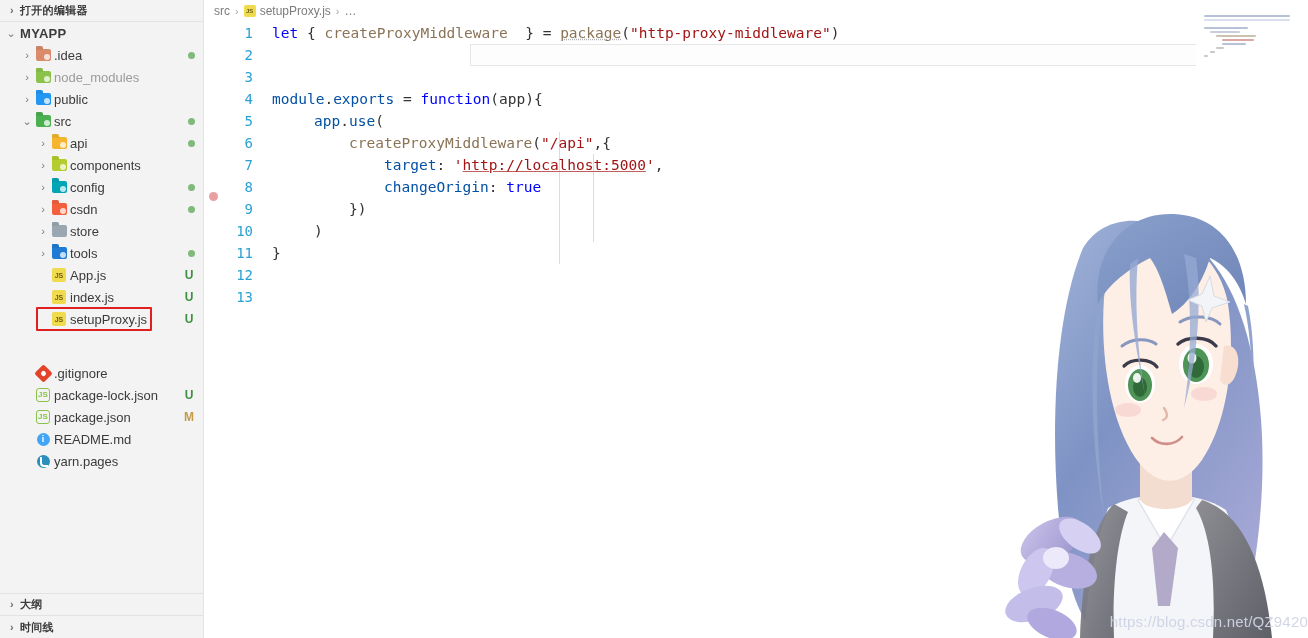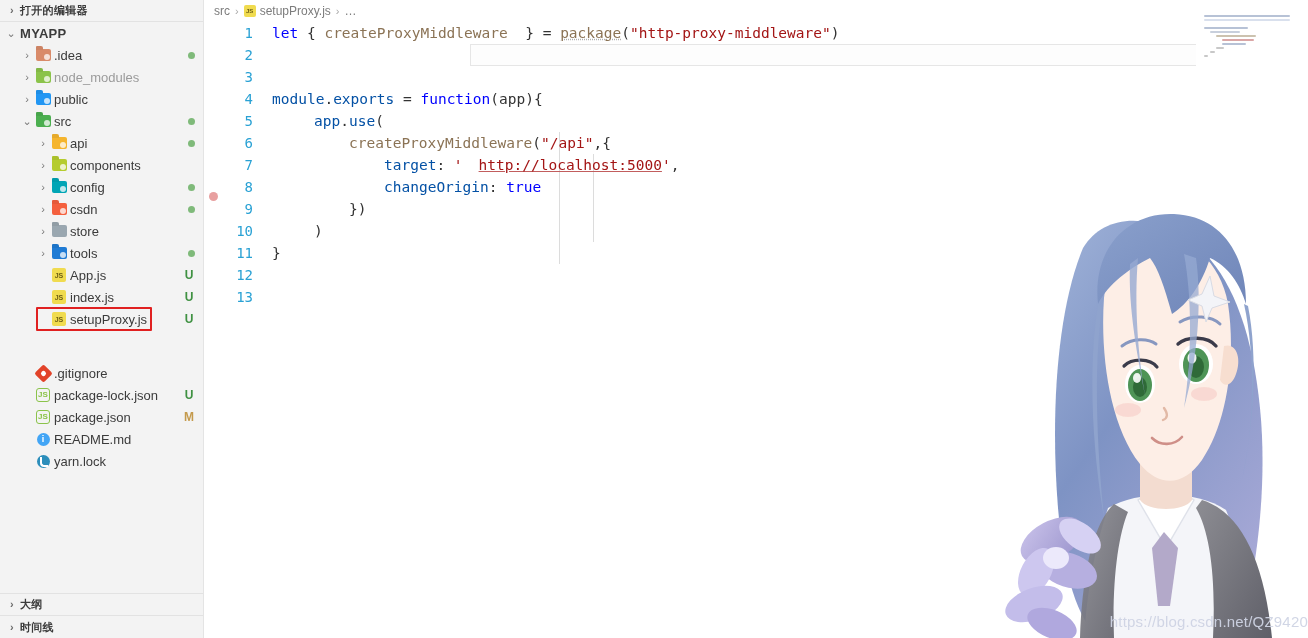--- a/index.html
+++ b/index.html
@@ -116,21 +116,21 @@
     position:absolute; left:266px; top:0; width:934px; height:22px;
     border:1px solid #e6e6e6; background:#fdfdfd; pointer-events:none;
   }
 
   
   .t-kw   { color:#0000ff; }
   .t-var  { color:#8b7355; }
   .t-str  { color:#a31515; }
   .t-prop { color:#0451a5; }
   .t-punct{ color:#333333; }
-  .t-link { color:#a31515; text-decoration:underline; text-decoration-color:#c25d5d;margin-left:16px; }
+  .t-link { color:#a31515; text-decoration:underline; text-decoration-color:#c25d5d; }
   .t-squiggle { text-decoration:underline; text-decoration-style:dotted; text-decoration-color:#b0b0b0; }
 
   .indent-guide{
     position:absolute; width:1px; background:#dcdcdc; top:0;
   }
 
   
   .minimap{ position:absolute; right:0; top:0; width:112px; height:638px; background:#fff; overflow:hidden; }
   .mm-line{ position:absolute; height:2px; border-radius:1px; opacity:.55; }
 
@@ -293,21 +293,21 @@
             <span class="ficon">
               <span class="info-ic">i</span>
             </span>
             <span class="lbl">README.md</span>
           </div>
           <div class="row" style="padding-left: 20px;">
             <span class="twisty"></span>
             <span class="ficon">
               <span class="yarn-ic"></span>
             </span>
-            <span class="lbl">yarn.lock</span>
+            <span class="lbl">yarn.pages</span>
           </div>
         </div>
     </div>
 
     <div class="side-bottom">
       <div class="side-section-header">
         <span class="chev">›</span>
         <span>大纲</span>
       </div>
       <div class="side-section-header bare">

